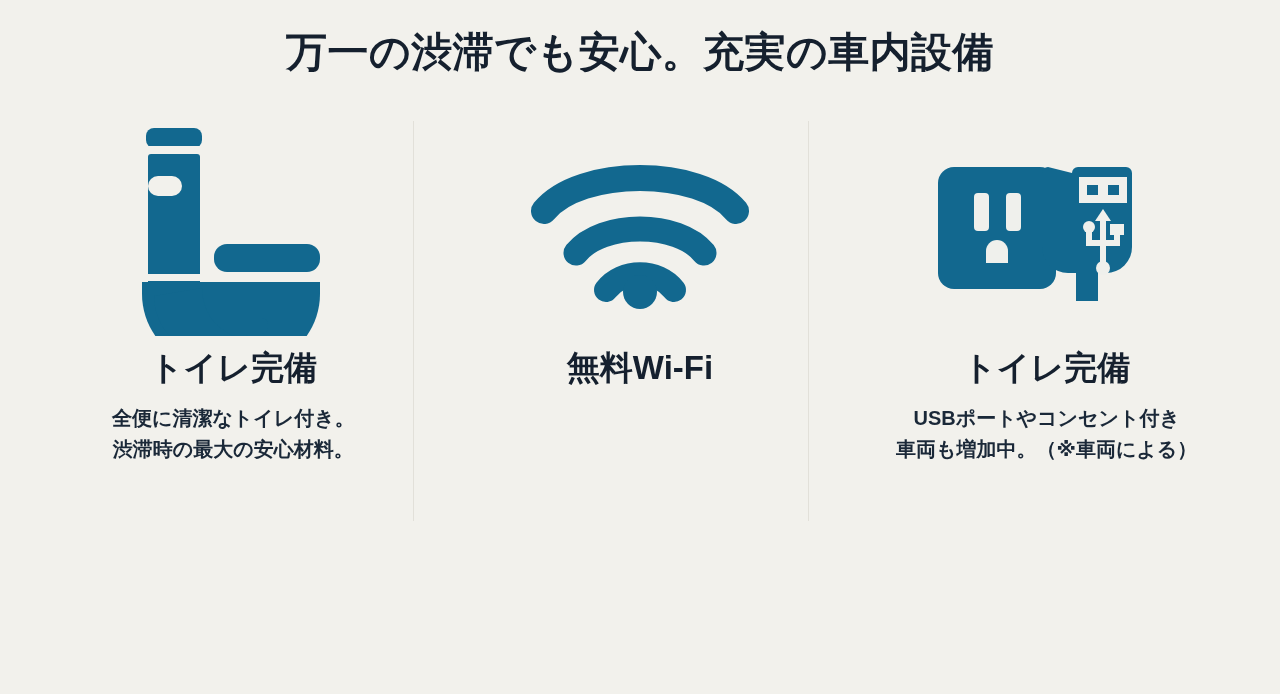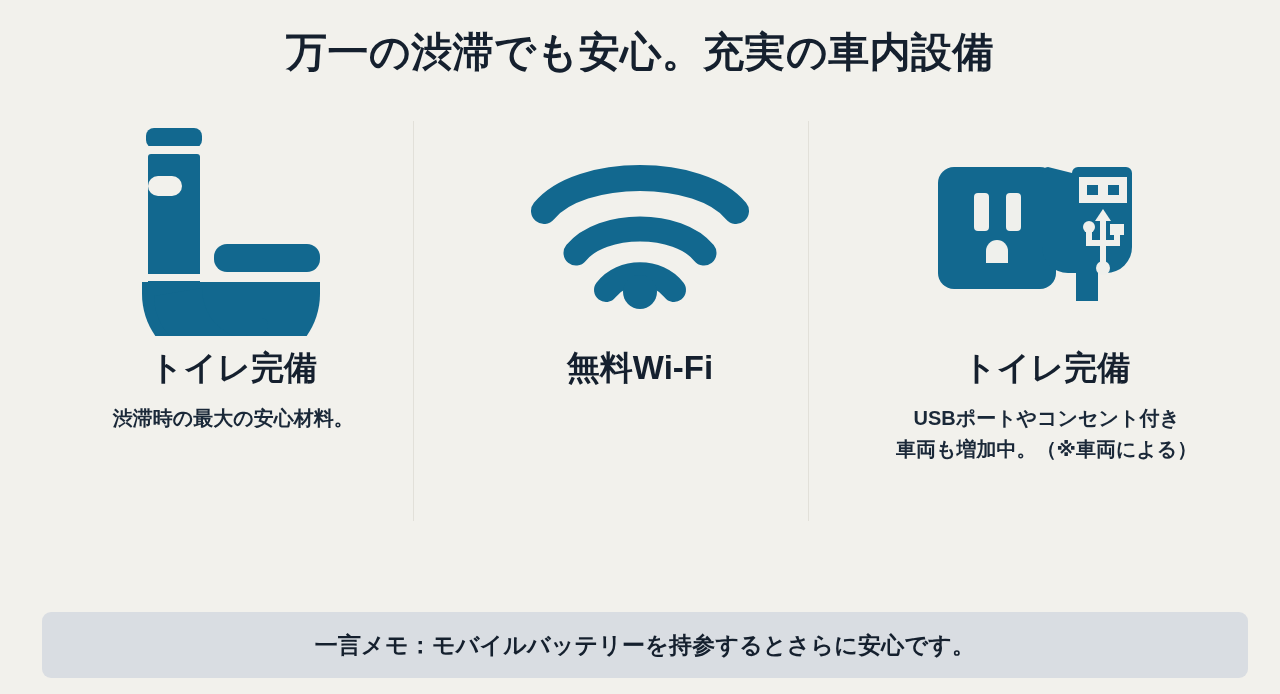--- a/index.html
+++ b/index.html
@@ -158,20 +158,21 @@
 
           <path d="M20 54 h14 a10 10 0 1 1 0 20 h-14 a5 5 0 0 1 0 -20 z" fill="#f2f1ec"></path>
 
           <rect x="6" y="24" width="60" height="6" fill="#f2f1ec"></rect>
           <rect x="4" y="152" width="182" height="7" fill="#f2f1ec"></rect>
           <path d="M64 166 c0 36 34 62 76 48 -22 22 -55 30 -84 18 -24 -10 -40 -34 -40 -58 z" fill="#12688f"></path>
         </svg>
       </div>
       <div class="col-title">トイレ完備</div>
       <div class="col-desc">
+        <span>全便に清潔なトイレ付き。</span>
         <span>渋滞時の最大の安心材料。</span>
       </div>
     </div>
 
     <div class="col">
       <div class="icon-box">
         <svg width="224" height="160" viewBox="0 0 224 160">
           <g fill="none" stroke="#12688f" stroke-linecap="round">
             <path d="M16 62 C52 18 172 18 208 62" stroke-width="26"></path>
             <path d="M48 104 C74 72 150 72 176 104" stroke-width="25"></path>
@@ -218,17 +219,14 @@
       </div>
       <div class="col-title">トイレ完備</div>
       <div class="col-desc">
         <span>USBポートやコンセント付き</span>
         <span>車両も増加中。（※車両による）</span>
       </div>
     </div>
 
   </div>
 
-  <div class="note-bar">
-    <div class="note-text">一言メモ：モバイルバッテリーを持参するとさらに安心です。</div>
-  </div>
 
 </div>
 
 </body></html>

